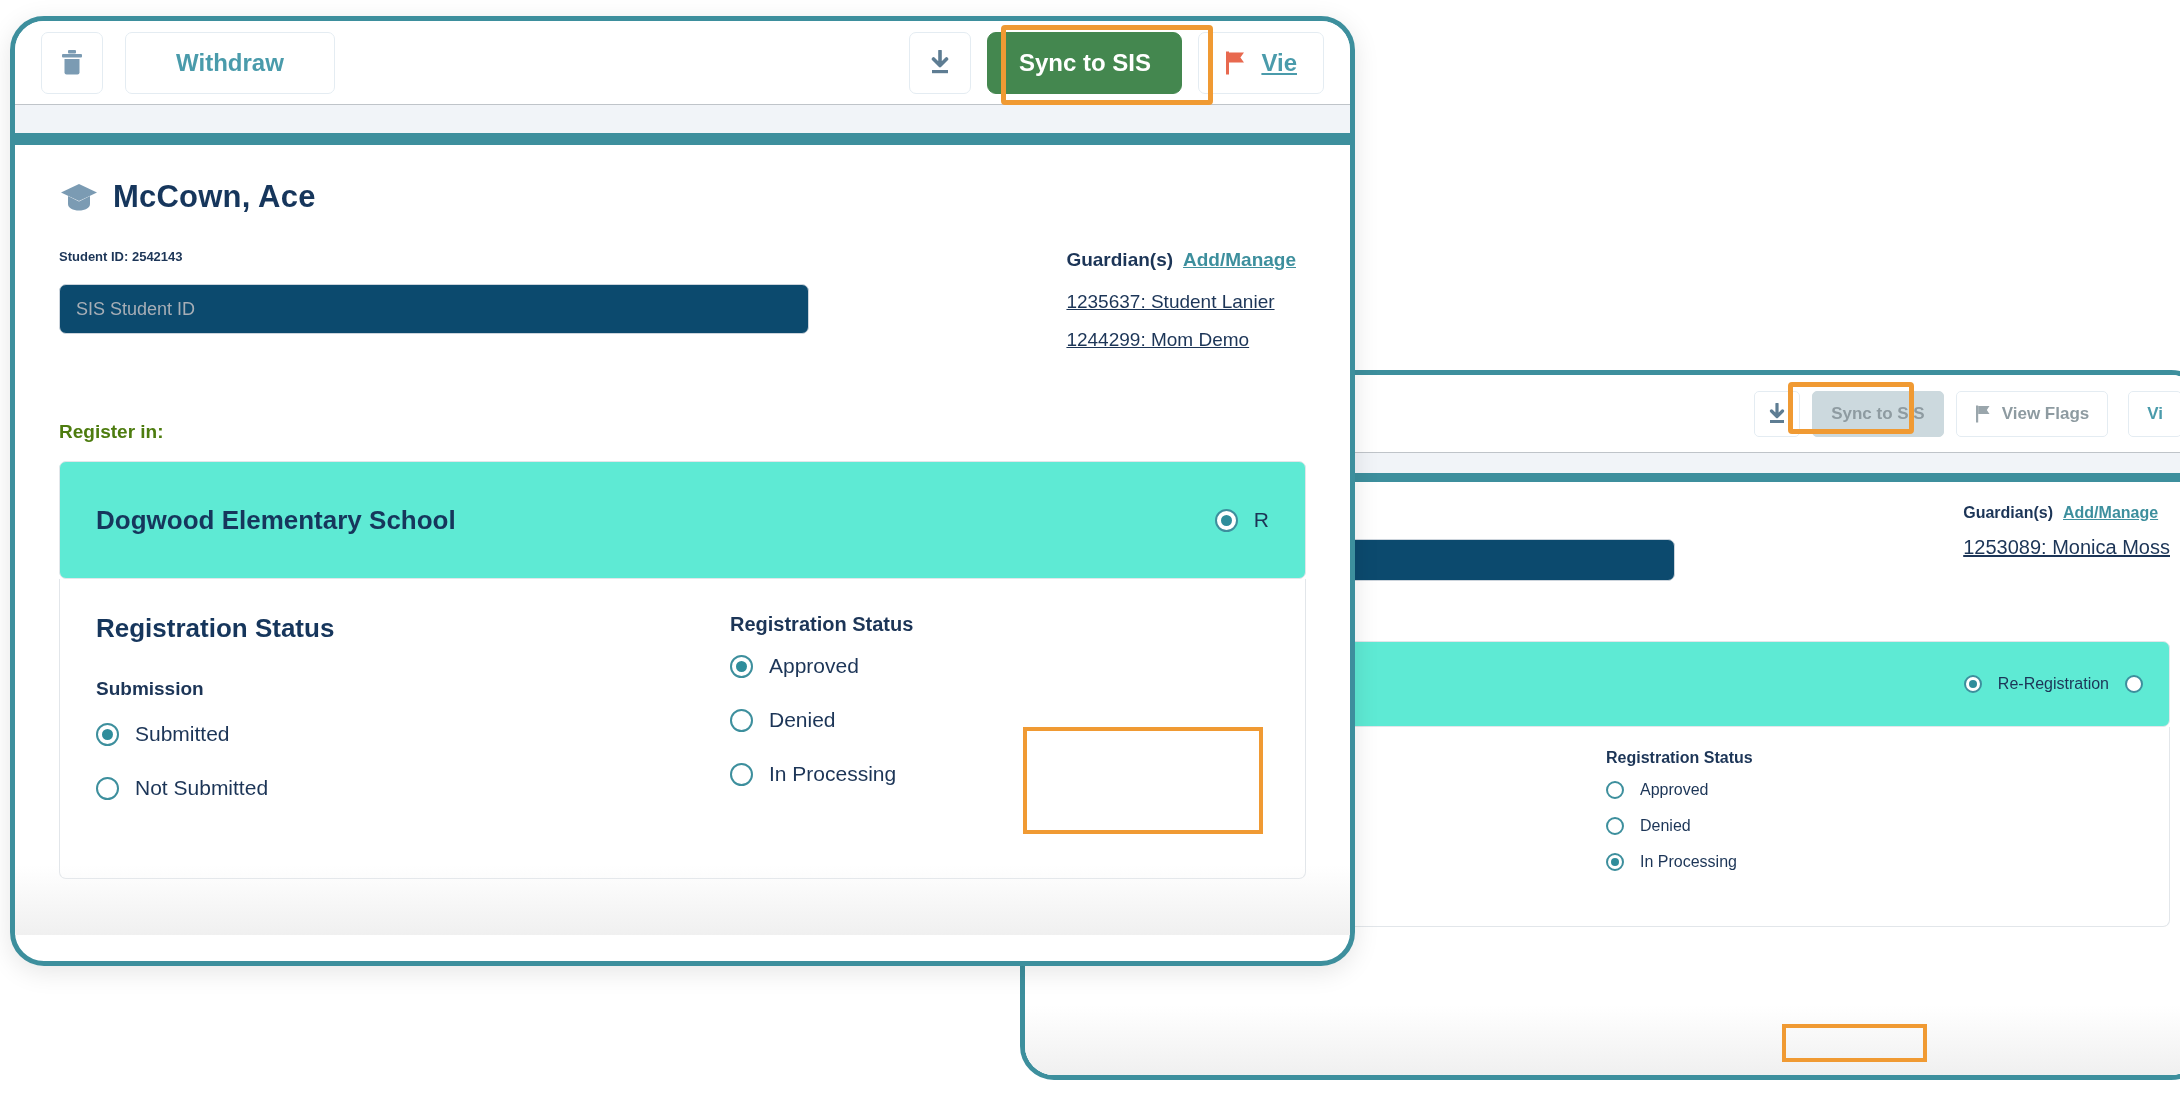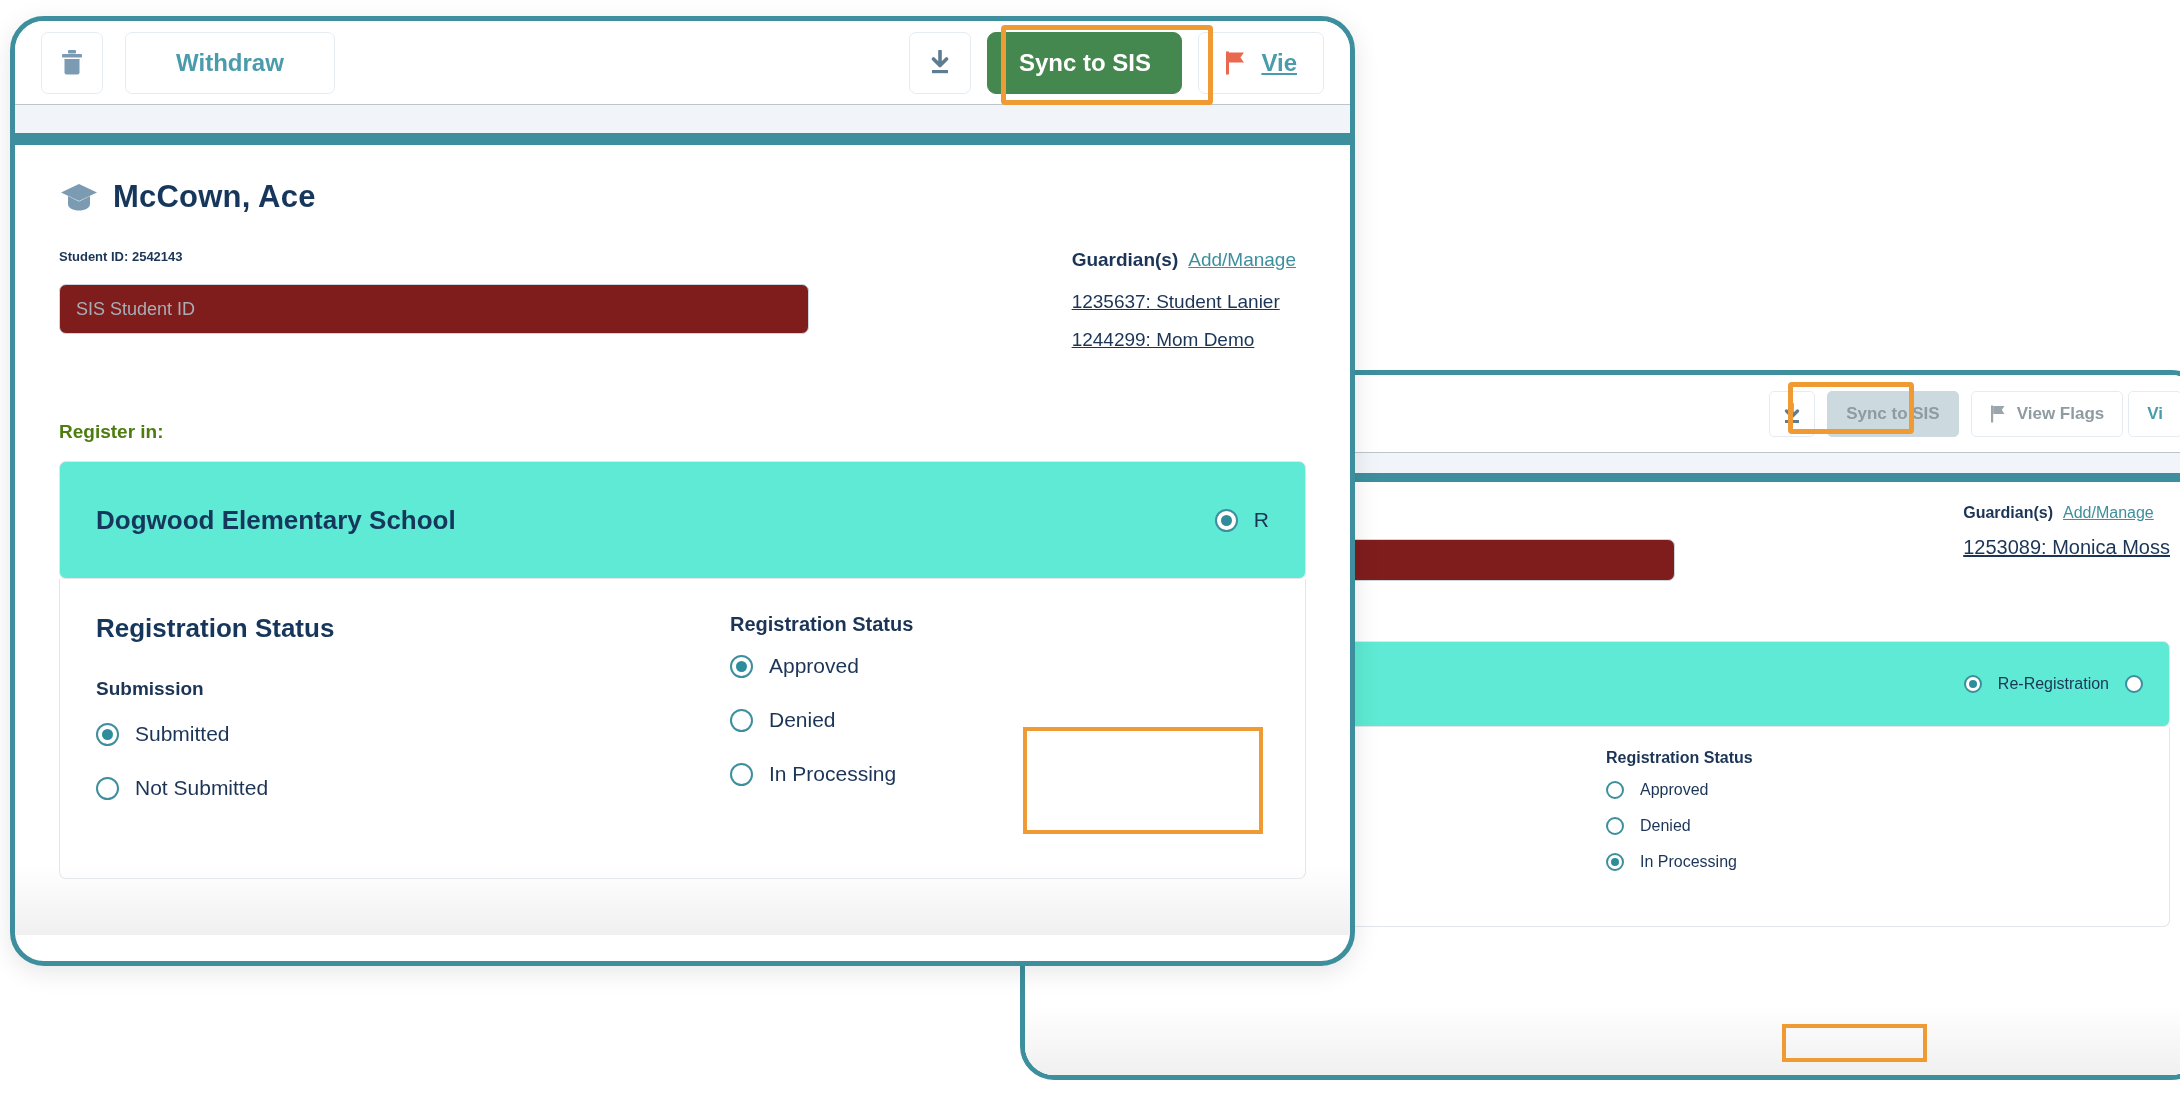--- a/index.html
+++ b/index.html
@@ -128,32 +128,32 @@
   .left-col { width: 790px; }
   .right-col { margin-left: auto; padding-right: 10px; }
 
   .sid-line { font-size: 13px; font-weight: 700; color: #1c3557; margin-bottom: 20px; }
 
   .sis-input {
     width: 750px;
     height: 50px;
     border: 1px solid #ccd4dc;
     border-radius: 7px;
-    background: #7f1d1d;
+    background: #0c4a6e;
     padding: 0 16px;
     font-size: 18px;
     color: #9aa3ad;
     font-family: "Liberation Sans", sans-serif;
     display: flex;
     align-items: center;
   }
   .sis-input .ph { color: #a7aeb6; }
 
   .guardian-head { font-size: 19px; font-weight: 700; color: #1c3557; margin-bottom: 20px; white-space: nowrap; }
-  .guardian-head a { color: #3d8f9d; text-decoration: underline; font-weight: 400; margin-left: 10px; cursor: pointer; }
+  .guardian-head a { color: #3d8f9d; text-decoration: underline; font-weight: 700; margin-left: 10px; cursor: pointer; }
   .guardian-link {
     display: block;
     font-size: 19px;
     color: #1c3557;
     text-decoration: underline;
     margin-bottom: 16px;
     white-space: nowrap;
     cursor: pointer;
   }
 
@@ -247,21 +247,21 @@
         <span>
           <svg width="20" height="22" viewBox="0 0 20 22">
             <path d="M10 1 v10 M4.5 8 L10 13.5 L15.5 8" stroke="#5e7d93" stroke-width="3.2" fill="none" stroke-linecap="round" stroke-linejoin="round"></path>
             <rect x="3" y="17" width="14" height="3" fill="#5e7d93"></rect>
           </svg>
         </span>
       </div>
 
       <div class="tb-btn disabled" style="margin-right:12px;">Sync to SIS</div>
 
-      <div class="tb-btn" style="margin-right:5px;color:#8e9ba1;">
+      <div class="tb-btn" style="margin-right:20px;color:#8e9ba1;">
         <span>
           <svg width="17" height="18" viewBox="0 0 17 18">
             <rect x="1" y="0.5" width="2.2" height="17" fill="#9aa6ac"></rect>
             <path d="M3.2 1 H14.5 L11.8 5 L14.5 9 H3.2 Z" fill="#9aa6ac"></path>
           </svg>
         </span>
         <span>View Flags</span>
       </div>
 
       <div class="tb-btn">Vi</div>

